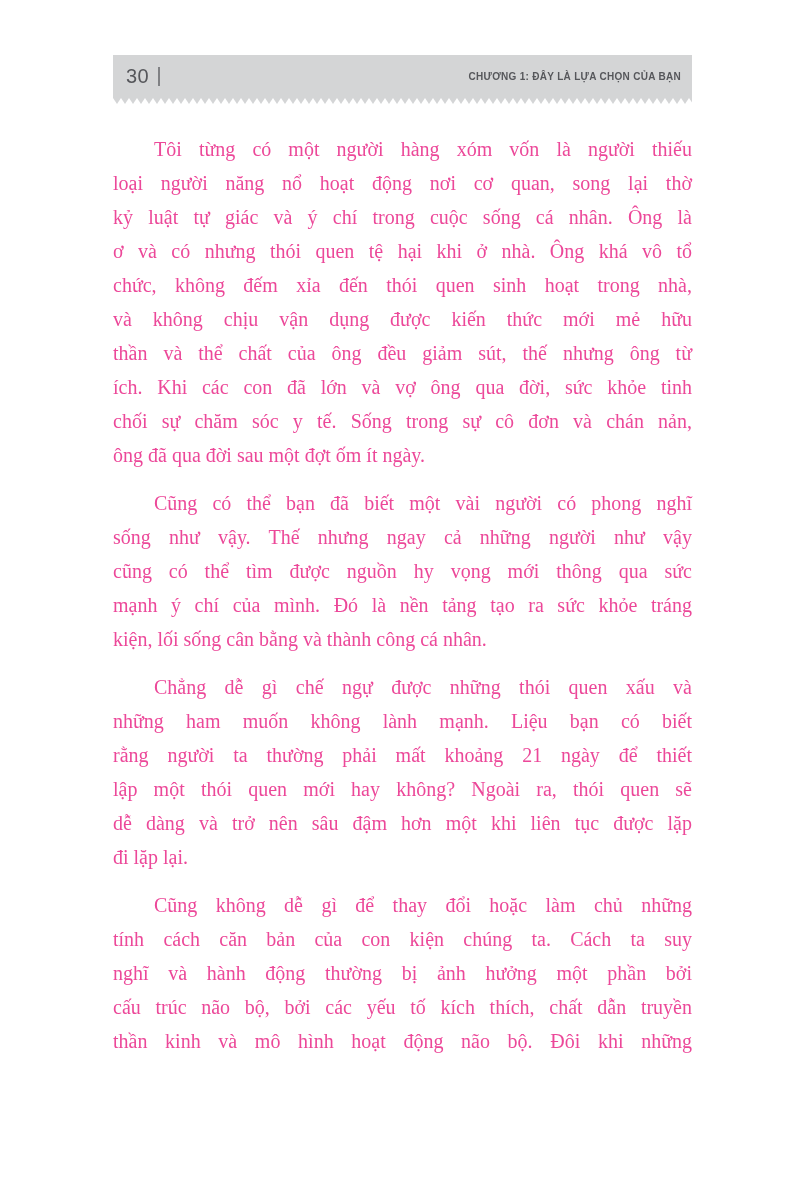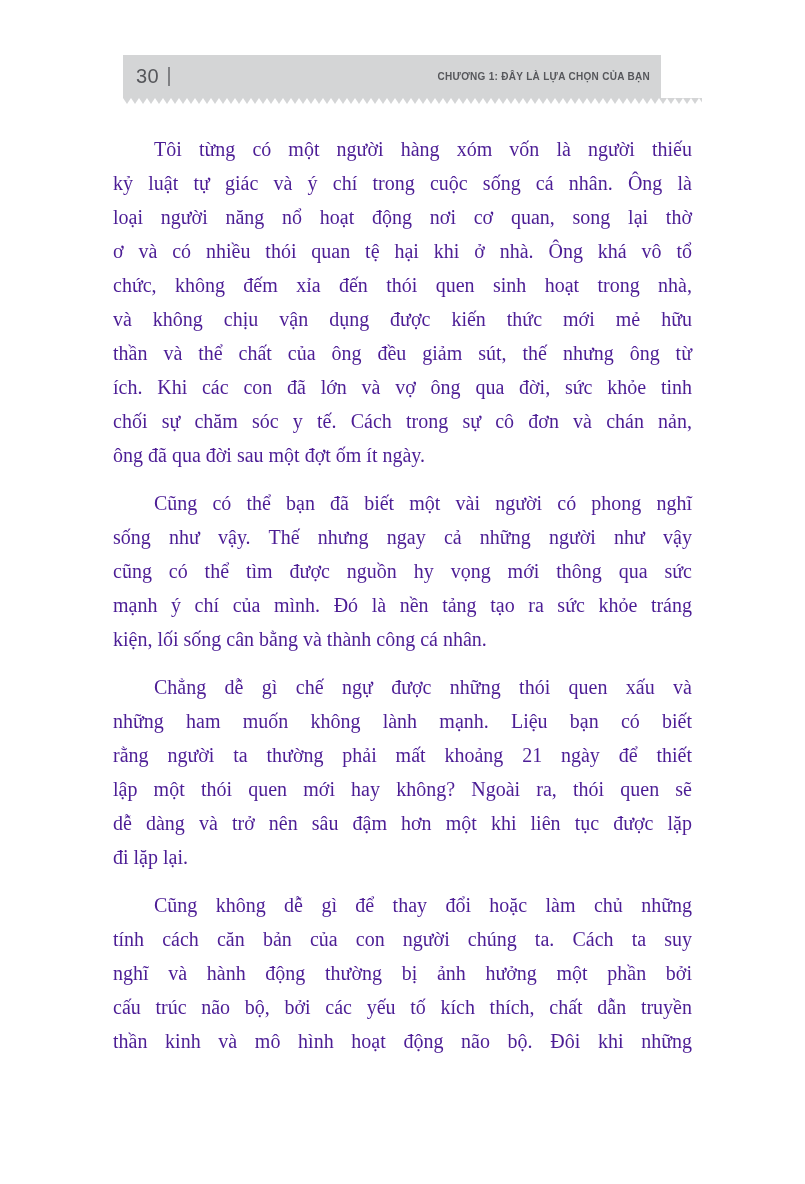--- a/index.html
+++ b/index.html
@@ -9,22 +9,22 @@
   }
   .page {
     position: relative;
     width: 805px; height: 1184px;
     overflow: hidden;
     background: #ffffff;
     font-family: "Liberation Serif", "DejaVu Serif", serif;
   }
   .page-header {
     position: absolute;
-    left: 123px; top: 55px;
-    width: 538px;
+    left: 113px; top: 55px;
+    width: 579px;
   }
   .header-bar {
     height: 43px;
     background: #d4d5d6;
     display: flex;
     align-items: center;
     padding: 0 11px 0 13px;
     box-sizing: border-box;
     font-family: "Liberation Sans", "DejaVu Sans", sans-serif;
     color: #56575b;
@@ -40,21 +40,21 @@
     font-size: 10px;
     font-weight: bold;
     letter-spacing: 0.3px;
     white-space: nowrap;
   }
   .perf { display: block; }
   .page-body {
     position: absolute;
     left: 113px; top: 132px;
     width: 579px;
-    color: #4c1d95;
+    color: #ec4899;
     font-size: 20px;
     line-height: 34px;
   }
   .para { margin: 0 0 14px 0; }
   .line {
     text-align: justify;
     text-align-last: justify;
   }
   .line.first { text-indent: 41px; }
   .line.endpara { text-align-last: left; }
@@ -77,28 +77,28 @@
         </pattern>
       </defs>
       <rect width="579" height="6" fill="url(#zig)"></rect>
     </svg>
   </div>
 
   <div class="page-body">
 
     <div class="para">
       <div class="line first">Tôi từng có một người hàng xóm vốn là người thiếu</div>
+      <div class="line">loại người năng nổ hoạt động nơi cơ quan, song lại thờ</div>
       <div class="line">kỷ luật tự giác và ý chí trong cuộc sống cá nhân. Ông là</div>
-      <div class="line">loại người năng nổ hoạt động nơi cơ quan, song lại thờ</div>
-      <div class="line">ơ và có nhiều thói quan tệ hại khi ở nhà. Ông khá vô tổ</div>
+      <div class="line">ơ và có nhưng thói quen tệ hại khi ở nhà. Ông khá vô tổ</div>
       <div class="line">chức, không đếm xỉa đến thói quen sinh hoạt trong nhà,</div>
       <div class="line">và không chịu vận dụng được kiến thức mới mẻ hữu</div>
       <div class="line">thần và thể chất của ông đều giảm sút, thế nhưng ông từ</div>
       <div class="line">ích. Khi các con đã lớn và vợ ông qua đời, sức khỏe tinh</div>
-      <div class="line">chối sự chăm sóc y tế. Cách trong sự cô đơn và chán nản,</div>
+      <div class="line">chối sự chăm sóc y tế. Sống trong sự cô đơn và chán nản,</div>
       <div class="line endpara">ông đã qua đời sau một đợt ốm ít ngày.</div>
     </div>
 
     <div class="para">
       <div class="line first">Cũng có thể bạn đã biết một vài người có phong nghĩ</div>
       <div class="line">sống như vậy. Thế nhưng ngay cả những người như vậy</div>
       <div class="line">cũng có thể tìm được nguồn hy vọng mới thông qua sức</div>
       <div class="line">mạnh ý chí của mình. Đó là nền tảng tạo ra sức khỏe tráng</div>
       <div class="line endpara">kiện, lối sống cân bằng và thành công cá nhân.</div>
     </div>
@@ -107,20 +107,20 @@
       <div class="line first">Chẳng dễ gì chế ngự được những thói quen xấu và</div>
       <div class="line">những ham muốn không lành mạnh. Liệu bạn có biết</div>
       <div class="line">rằng người ta thường phải mất khoảng 21 ngày để thiết</div>
       <div class="line">lập một thói quen mới hay không? Ngoài ra, thói quen sẽ</div>
       <div class="line">dễ dàng và trở nên sâu đậm hơn một khi liên tục được lặp</div>
       <div class="line endpara">đi lặp lại.</div>
     </div>
 
     <div class="para">
       <div class="line first">Cũng không dễ gì để thay đổi hoặc làm chủ những</div>
-      <div class="line">tính cách căn bản của con người chúng ta. Cách ta suy</div>
+      <div class="line">tính cách căn bản của con kiện chúng ta. Cách ta suy</div>
       <div class="line">nghĩ và hành động thường bị ảnh hưởng một phần bởi</div>
       <div class="line">cấu trúc não bộ, bởi các yếu tố kích thích, chất dẫn truyền</div>
       <div class="line">thần kinh và mô hình hoạt động não bộ. Đôi khi những</div>
     </div>
 
   </div>
 </div>
 
 </body></html>

